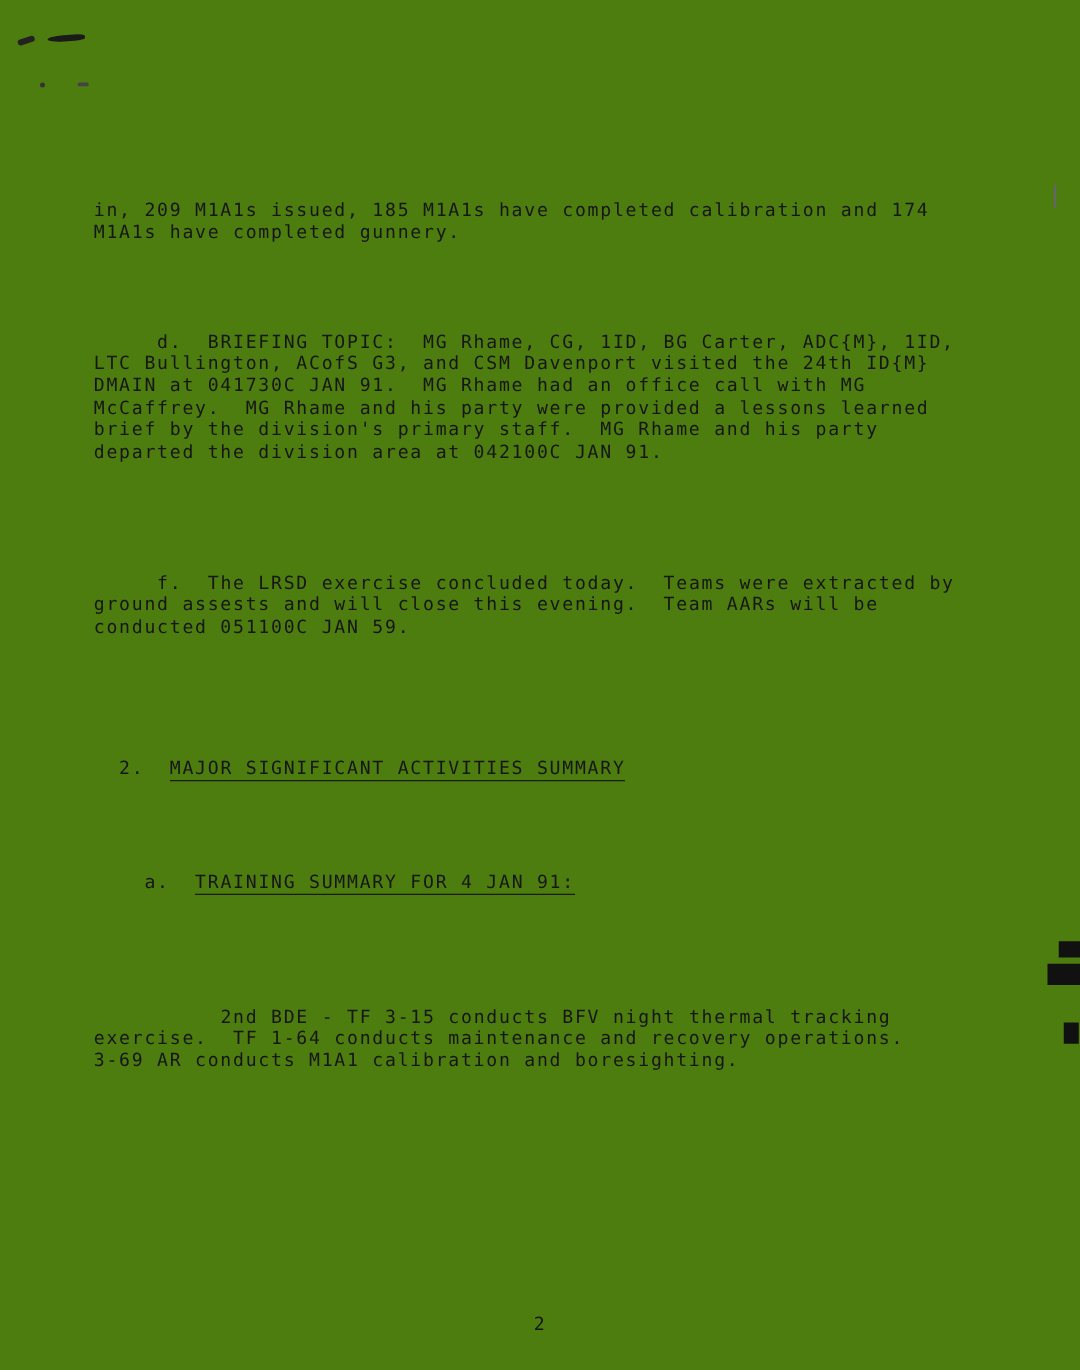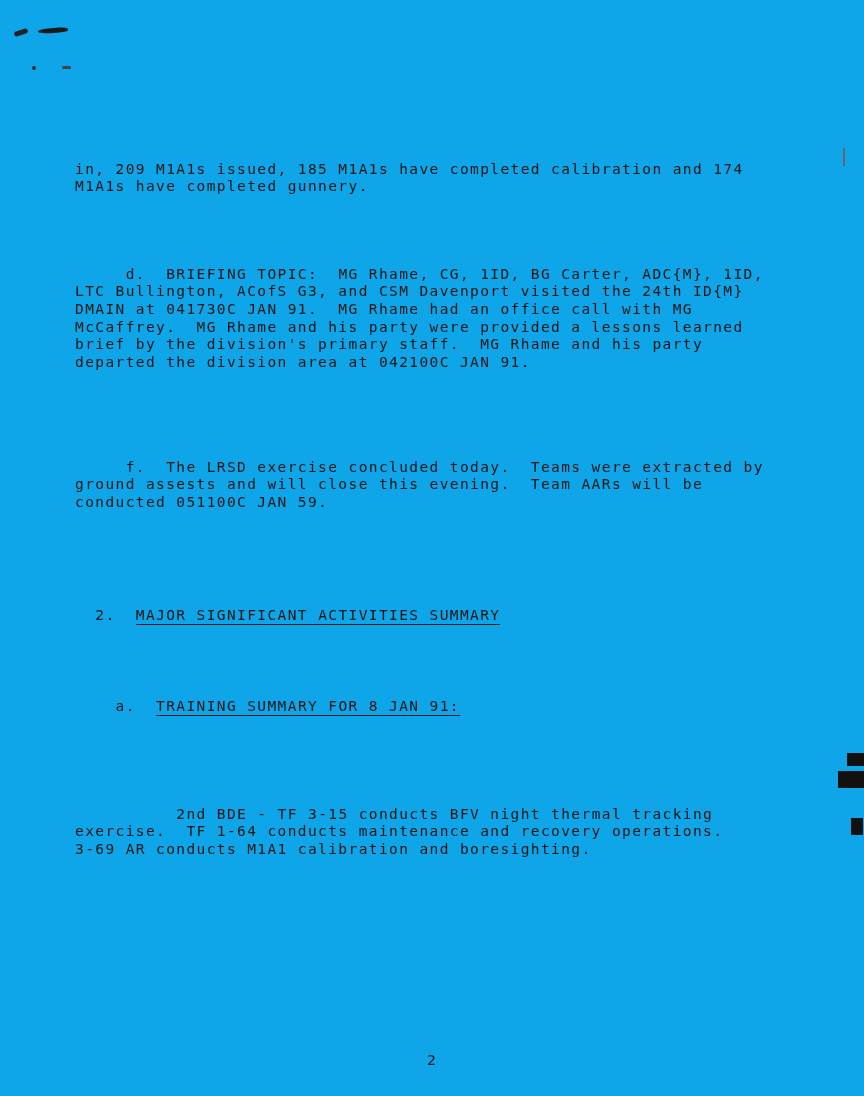--- a/index.html
+++ b/index.html
@@ -5,21 +5,21 @@
   html, body {
     margin: 0;
     padding: 0;
     background: #e8e8e8;
   }
   .page {
     position: relative;
     width: 864px;
     height: 1096px;
     margin: 0 auto;
-    background: #0ea5e9;
+    background: #4d7c0f;
     overflow: hidden;
     font-family: "DejaVu Sans Mono", "Liberation Mono", monospace;
     color: #161616;
   }
   .content {
     position: absolute;
     left: 75px;
     top: 108px;
     right: 36px;
     font-size: 14.5px;
@@ -104,21 +104,21 @@
 brief by the division's primary staff.  MG Rhame and his party
 departed the division area at 042100C JAN 91.</div>
 
 
     <div class="para">     f.  The LRSD exercise concluded today.  Teams were extracted by
 ground assests and will close this evening.  Team AARs will be
 conducted 051100C JAN 59.</div>
 
     <div class="heading-line"><span>  2.  </span><span class="underlined">MAJOR SIGNIFICANT ACTIVITIES SUMMARY</span></div>
 
-    <div class="subheading-line"><span>    a.  </span><span class="underlined">TRAINING SUMMARY FOR 8 JAN 91:</span></div>
+    <div class="subheading-line"><span>    a.  </span><span class="underlined">TRAINING SUMMARY FOR 4 JAN 91:</span></div>
 
 
     <div class="para">          2nd BDE - TF 3-15 conducts BFV night thermal tracking
 exercise.  TF 1-64 conducts maintenance and recovery operations.
 3-69 AR conducts M1A1 calibration and boresighting.</div>
 
     
 
     
 

